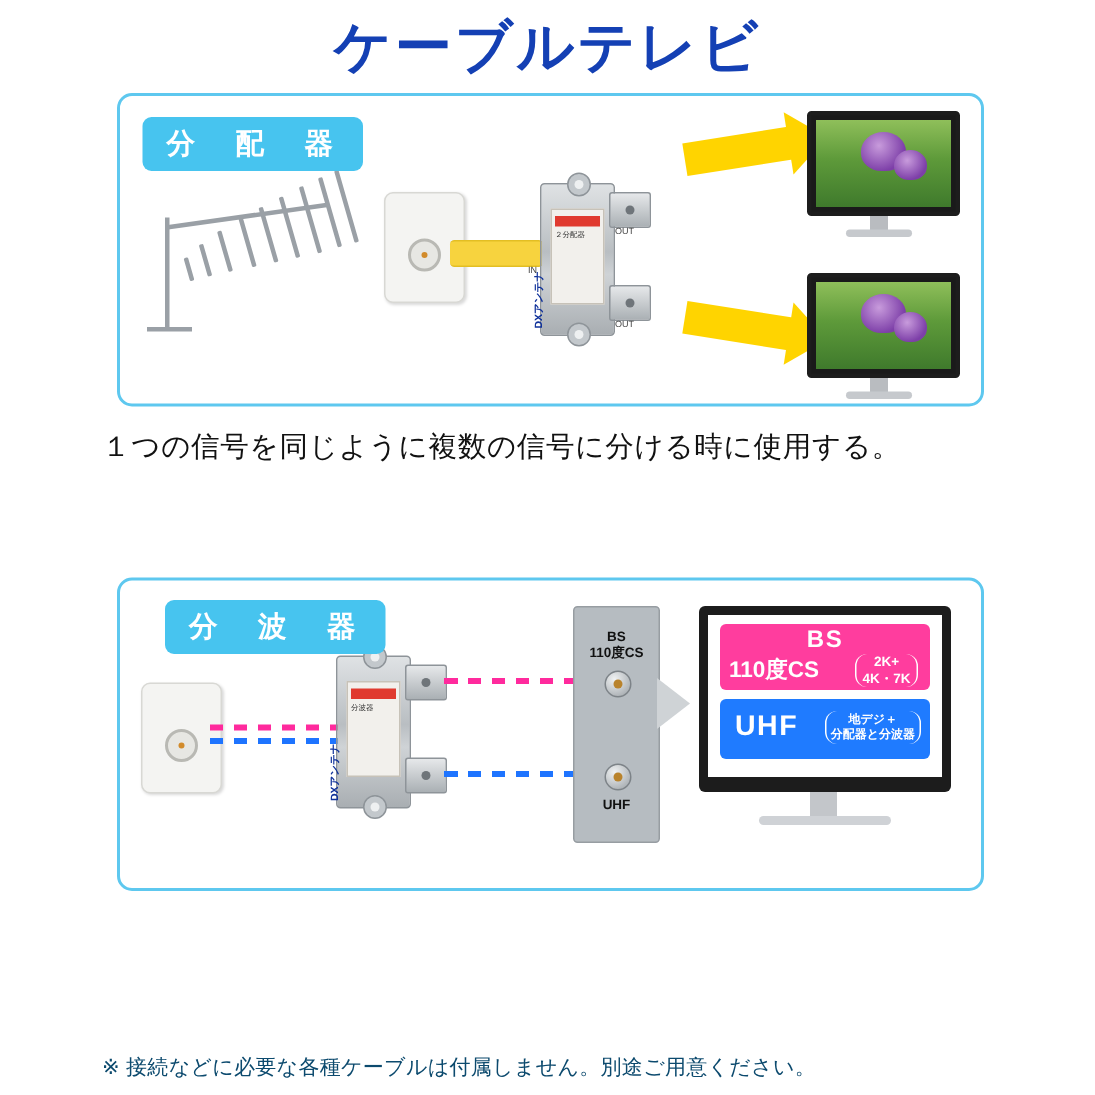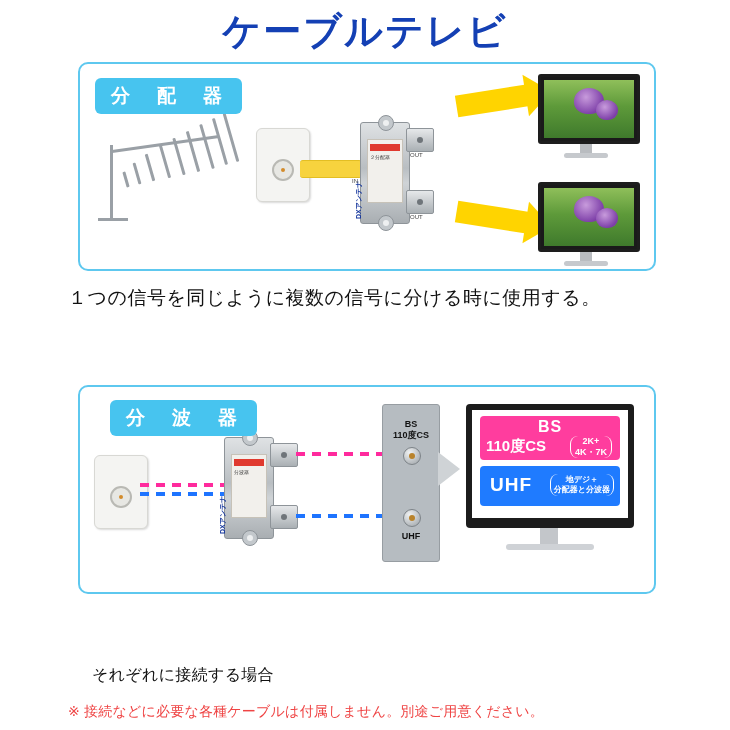--- a/index.html
+++ b/index.html
@@ -56,21 +56,21 @@
     letter-spacing:0.3px;
   }
   #cap1{left:68px;top:285px;}
   #cap1b{left:68px;top:322px;}
   #cap2{left:68px;top:605px;}
   #cap2b{left:68px;top:641px;}
   #cap2c{left:92px;top:665px;}
 
   .note{
     position:absolute;left:68px;top:703px;
-    font-size:14px;color:#ef4444;letter-spacing:0.2px;
+    font-size:14px;color:#0c4a6e;letter-spacing:0.2px;
   }
 
   
   
   .ant-mast{position:absolute;background:#9aa0a6;}
   .ant-el{position:absolute;background:#9aa0a6;height:3px;border-radius:1px;}
 
   
   .wallplate{
     position:absolute;
@@ -381,17 +381,16 @@
         <div class="paren">
           <div>地デジ＋</div>
           <div>分配器と分波器</div>
         </div>
       </div>
     </div>
     <div class="neck"></div>
     <div class="base"></div>
   </div>
 
-  <div class="cap-sub" id="cap2c">それぞれに接続する場合</div>
 
   <div class="note">※ 接続などに必要な各種ケーブルは付属しません。別途ご用意ください。</div>
 
 </div>
 
 </body></html>

